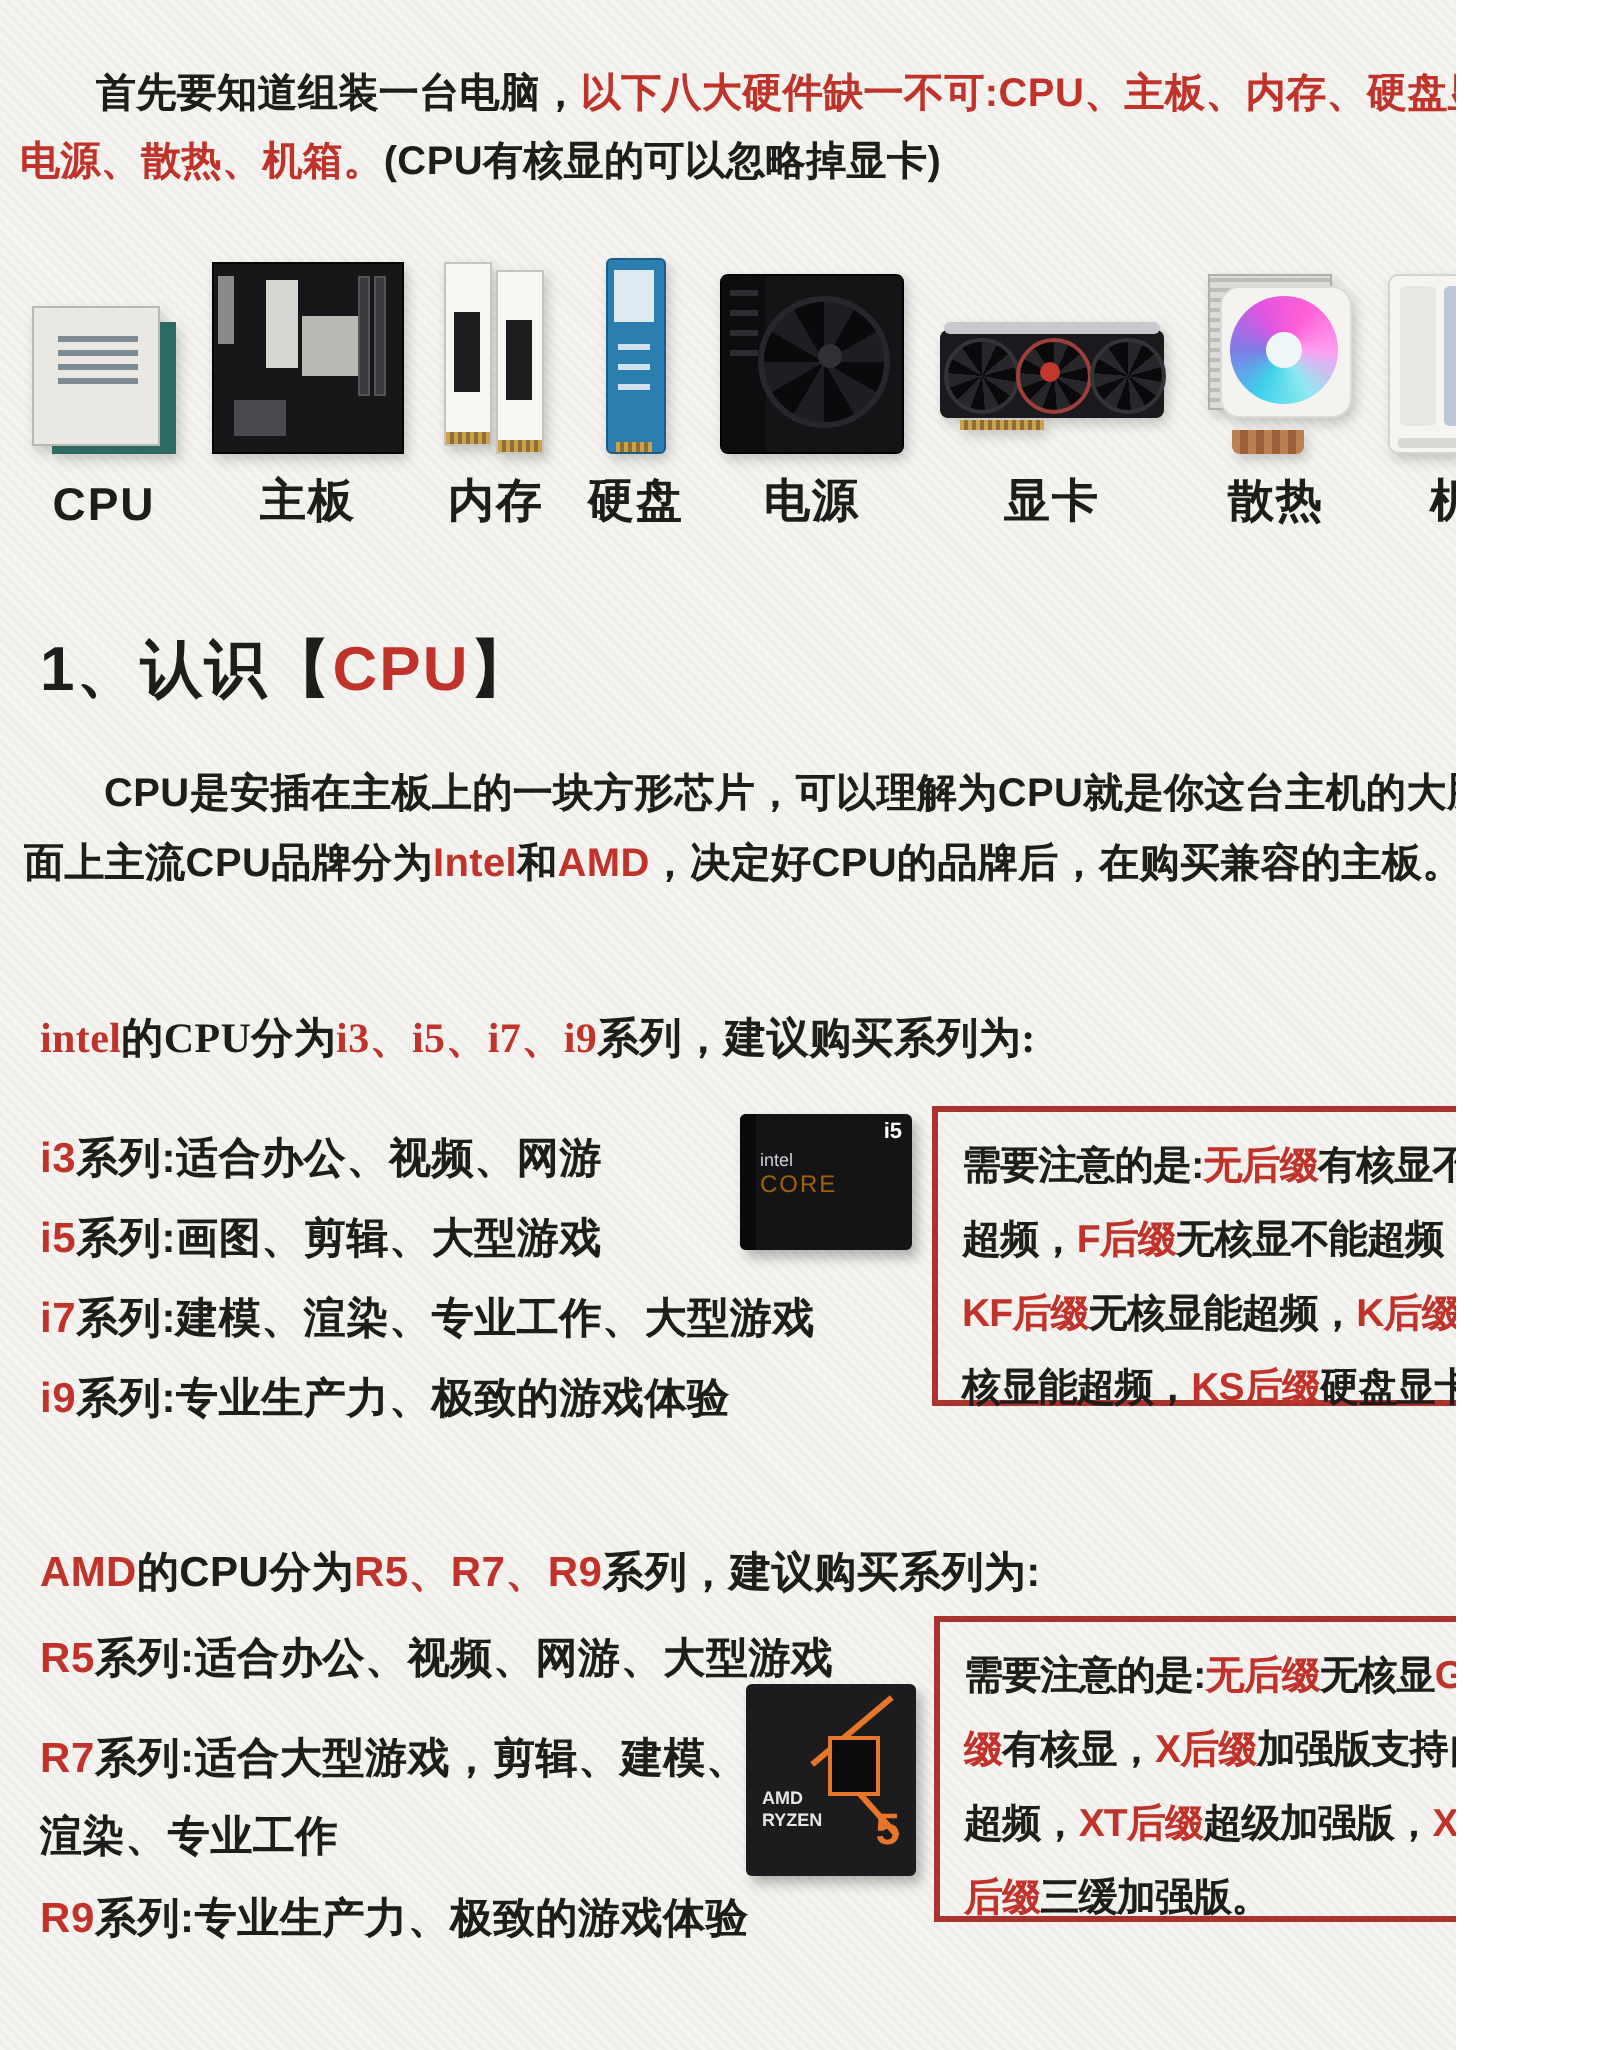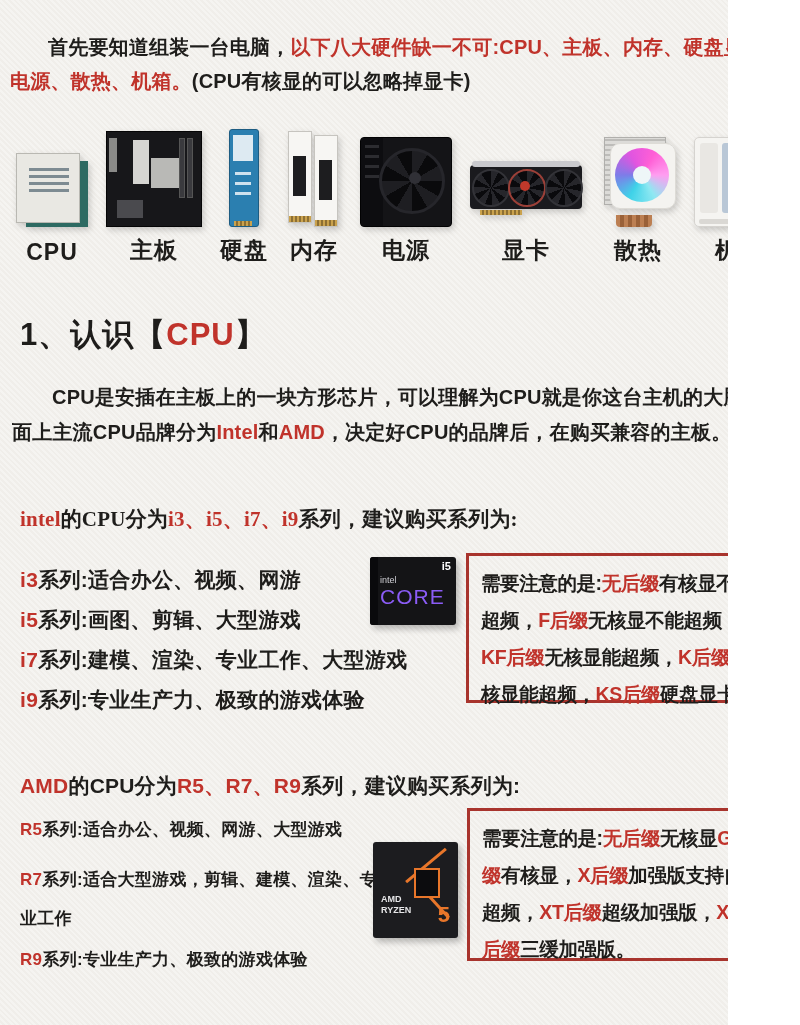--- a/index.html
+++ b/index.html
@@ -96,27 +96,27 @@
   .ic-case .base{position:absolute;left:4px;bottom:2px;width:80px;height:5px;background:#dad8d4;border-radius:2px;}
   
   .sec-title{position:absolute;top:314px;left:20px;font-size:31px;letter-spacing:1px;}
   .para{position:absolute;top:380px;left:12px;width:778px;font-size:20px;line-height:35px;text-indent:40px;letter-spacing:.2px;}
   .block{position:absolute;left:0;width:800px;}
   .blk-intel{top:495px;height:250px;}
   .blk-amd{top:760px;height:250px;padding-left:12px;}
   .blk-heading{position:absolute;left:20px;font-size:21px;letter-spacing:.2px;}
   .series{position:absolute;left:20px;font-size:21px;letter-spacing:.3px;}
   .series .line{line-height:40px;height:40px;}
-  .series-abs{position:absolute;left:20px;font-size:17px;letter-spacing:.3px;line-height:39px;}
+  .series-abs{position:absolute;left:20px;font-size:21px;letter-spacing:.3px;line-height:39px;}
   
   .retail{position:absolute;border-radius:3px;box-shadow:3px 4px 6px rgba(0,0,0,.25);}
   .box-intel{left:370px;top:62px;width:86px;height:68px;background:#141416;}
   .box-intel .badge{position:absolute;right:5px;top:3px;font-size:11px;color:#fff;}
   .box-intel .brand{position:absolute;left:10px;top:18px;font-size:9px;color:#cfcfd4;font-weight:400;}
-  .box-intel .prod{position:absolute;left:10px;top:28px;font-size:21px;color:#8b5cf6;letter-spacing:1px;font-weight:400;}
+  .box-intel .prod{position:absolute;left:10px;top:28px;font-size:12px;color:#a16207;letter-spacing:1px;font-weight:400;}
   .box-intel .spine{position:absolute;left:0;top:0;width:8px;height:100%;background:#0a0a0c;border-radius:3px 0 0 3px;}
   .box-amd{left:373px;top:82px;width:85px;height:96px;background:#1c1c1f;}
   .box-amd .l1,.box-amd .l2{position:absolute;background:#e8762a;}
   .box-amd .l1{width:52px;height:3px;right:6px;top:22px;transform:rotate(-40deg);}
   .box-amd .l2{width:44px;height:3px;right:2px;top:58px;transform:rotate(48deg);}
   .box-amd .chip{position:absolute;right:18px;top:26px;width:22px;height:26px;background:#0c0c0e;border:2px solid #e8762a;}
   .box-amd .brand{position:absolute;left:8px;bottom:22px;font-size:9px;color:#e6e6e8;line-height:11px;font-weight:700;}
   .box-amd .badge{position:absolute;right:8px;bottom:10px;font-size:22px;color:#e8762a;}
   
   .note{position:absolute;border:3px solid #a8342d;padding:9px 12px;box-sizing:border-box;
@@ -154,44 +154,44 @@
             <div class="hs2"></div>
             <div class="slot s1"></div>
             <div class="slot s2"></div>
             <div class="hs3"></div>
           </div>
       </div>
       <div class="hw-label">主板</div>
     </div>
     <div class="hw-item">
       <div class="hw-img">
+        <div class="ic-ram">
+          <div class="stick st1">
+              <div class="lbl"></div>
+              <div class="pins"></div>
+            </div>
+          <div class="stick st2">
+              <div class="lbl"></div>
+              <div class="pins"></div>
+            </div>
+        </div>
+      </div>
+      <div class="hw-label">内存</div>
+    </div>
+    <div class="hw-item">
+      <div class="hw-img">
         <div class="ic-ssd">
             <div class="top"></div>
             <i class="l1"></i>
             <i class="l2"></i>
             <i class="l3"></i>
             <div class="pins"></div>
           </div>
       </div>
       <div class="hw-label">硬盘</div>
-    </div>
-    <div class="hw-item">
-      <div class="hw-img">
-        <div class="ic-ram">
-          <div class="stick st1">
-              <div class="lbl"></div>
-              <div class="pins"></div>
-            </div>
-          <div class="stick st2">
-              <div class="lbl"></div>
-              <div class="pins"></div>
-            </div>
-        </div>
-      </div>
-      <div class="hw-label">内存</div>
     </div>
     <div class="hw-item">
       <div class="hw-img">
         <div class="ic-psu">
             <div class="side">
               <i></i>
               <i></i>
               <i></i>
               <i></i>
             </div>

